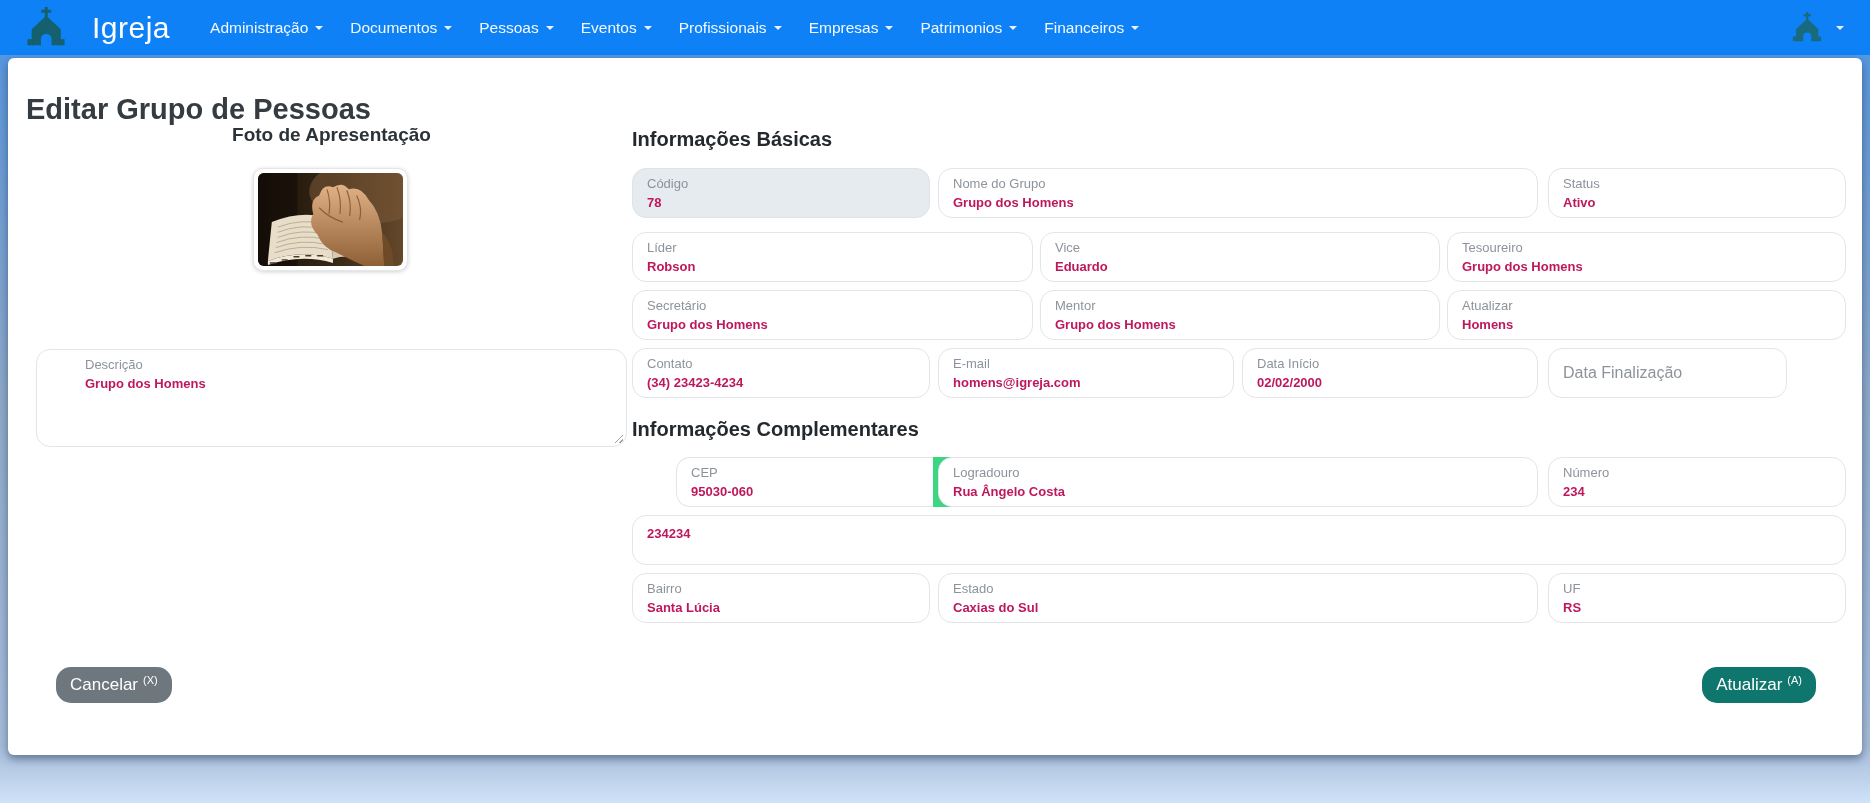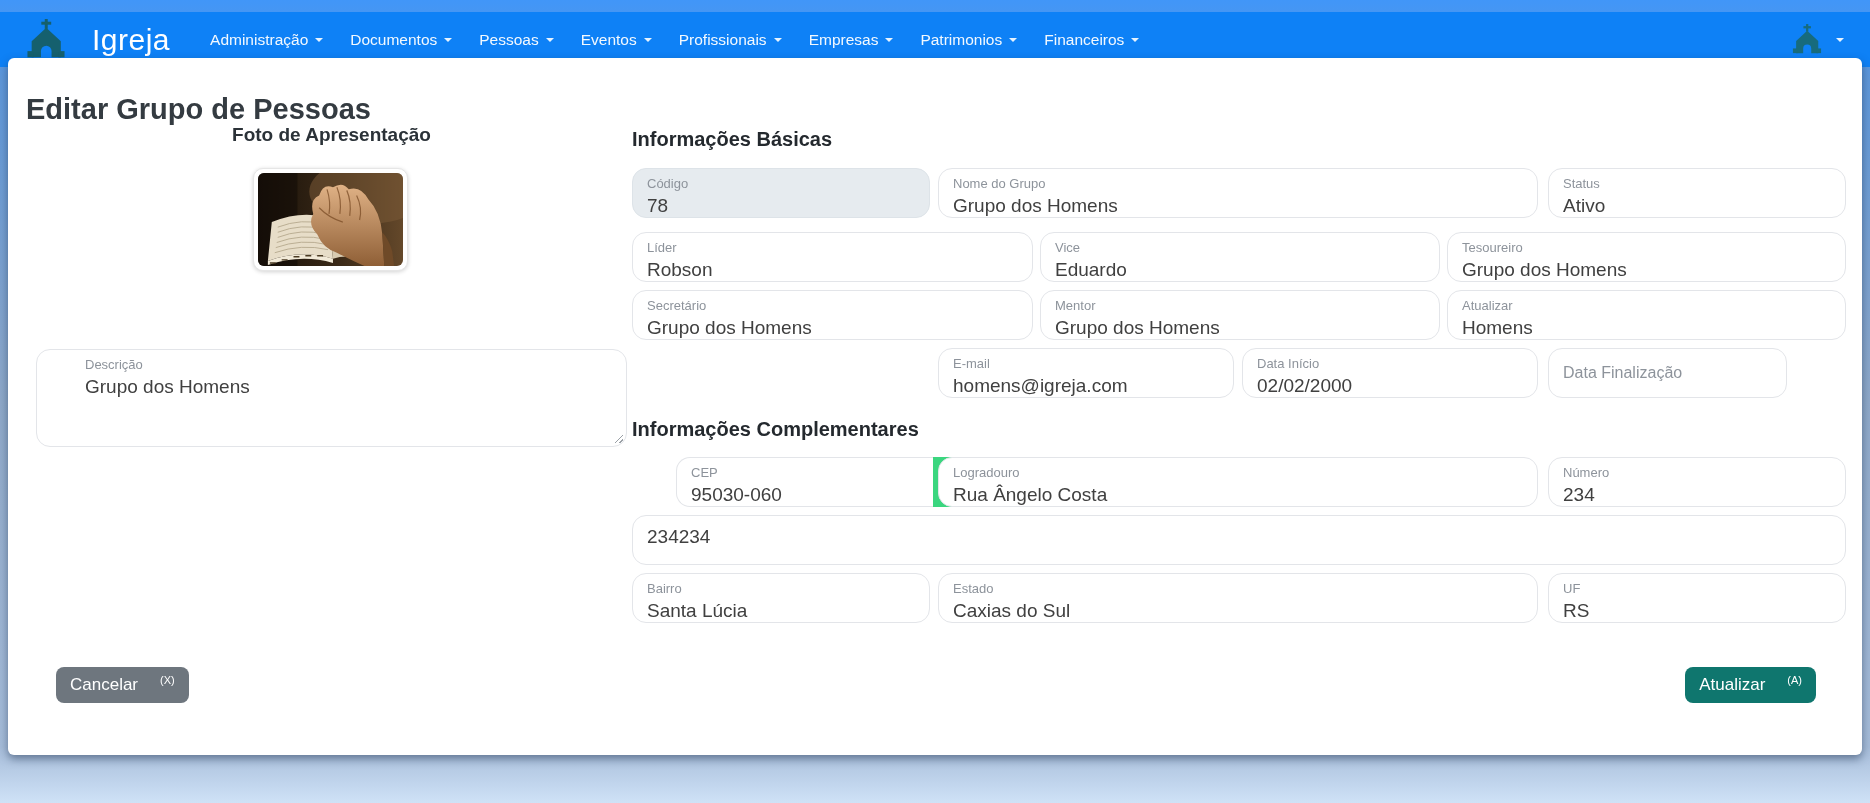--- a/index.html
+++ b/index.html
@@ -6,21 +6,21 @@
   html,body { margin:0; padding:0; }
   body {
     width:1870px; height:803px; overflow:hidden;
     font-family:"Liberation Sans","DejaVu Sans",sans-serif;
     background: linear-gradient(180deg,#4196f8 0%, #5f97d9 10%, #8fa9c9 50%, #a6bcd9 93%, #cfe2f7 100%);
   }
   .viewport { position:relative; width:1870px; height:803px; }
 
   
   .navbar {
-    position:absolute; left:0; top:12px; width:1870px; height:55px;
+    position:absolute; left:0; top:0; width:1870px; height:55px;
     background:#0e81f6; display:flex; align-items:center; padding:0 26px;
     color:#fff;
   }
   .logo-icon { width:40px; height:42px; flex:0 0 auto; }
   .brand { font-size:30px; font-weight:300; margin-left:26px; margin-right:40px; letter-spacing:.5px; }
   .nav-items { display:flex; align-items:center; gap:27px; }
   .nav-item { display:flex; align-items:center; gap:7px; font-size:15.5px; color:rgba(255,255,255,.95); cursor:pointer; }
   .caret { width:0; height:0; border-left:4px solid transparent; border-right:4px solid transparent; border-top:4.5px solid rgba(255,255,255,.9); }
   .nav-right { margin-left:auto; display:flex; align-items:center; gap:14px; }
   .user-icon { width:30px; height:32px; }
@@ -48,21 +48,21 @@
     font-family:inherit;
   }
 
   
   .field {
     position:absolute; height:50px; background:#fff;
     border:1px solid #e3e5e9; border-radius:14px;
     padding:7px 12px 0 14px; overflow:hidden;
   }
   .f-label { font-size:13px; color:#8d939b; line-height:1.2; white-space:nowrap; }
-  .f-value { font-size:19px; color:#404040; margin-top:3px; white-space:nowrap; }
+  .f-value { font-size:13px; color:#be185d; margin-top:3px; white-space:nowrap;font-weight:bold; }
   .field.disabled { background:#e6ebef; border-color:#dde3e8; }
   .field.ph-only { display:flex; align-items:center; padding-top:0; }
   .field.ph-only .f-label { font-size:16px; }
   .field.textarea { height:98px; }
   .resize-handle {
     position:absolute; right:3px; bottom:3px; width:10px; height:10px;
     background:
       linear-gradient(135deg, transparent 0 55%, #9aa0a6 55% 63%, transparent 63% 78%, #9aa0a6 78% 86%, transparent 86%);
   }
 
@@ -76,23 +76,23 @@
     padding:7px 0 0 14px;
     margin-left:44px;
   }
   .btn-cep-search {
     width:41px; height:50px; background:#3bd67f; border:none; cursor:pointer;
     border-radius:0 10px 10px 0; display:flex; align-items:center; justify-content:center;
   }
 
   
   .btn-cancel, .btn-update {
-    position:absolute; top:609px; height:36px; border:none; border-radius:8px;
+    position:absolute; top:609px; height:36px; border:none; border-radius:15px;
     color:#fff; font-size:17px; padding:0 14px; cursor:pointer; font-family:inherit;
-    display:flex; align-items:center; justify-content:center; gap:20px;
+    display:flex; align-items:center; justify-content:center; gap:3px;
   }
   .btn-cancel { left:48px; background:#6e767e; }
   .btn-update { right:46px; background:#0f766e; }
   .shortcut { font-size:11px; position:relative; top:-5px; margin-left:2px; }
 </style>
 </head>
 <body>
 
 <div class="viewport">
 
@@ -244,20 +244,24 @@
     </div>
     <div class="field" style="left:1032px; top:232px; width:400px;">
       <div class="f-label">Mentor</div>
       <div class="f-value">Grupo dos Homens</div>
     </div>
     <div class="field" style="left:1439px; top:232px; width:399px;">
       <div class="f-label">Atualizar</div>
       <div class="f-value">Homens</div>
     </div>
 
+    <div class="field" style="left:624px; top:290px; width:298px;">
+      <div class="f-label">Contato</div>
+      <div class="f-value">(34) 23423-4234</div>
+    </div>
     <div class="field" style="left:930px; top:290px; width:296px;">
       <div class="f-label">E-mail</div>
       <div class="f-value">homens@igreja.com</div>
     </div>
     <div class="field" style="left:1234px; top:290px; width:296px;">
       <div class="f-label">Data Início</div>
       <div class="f-value">02/02/2000</div>
     </div>
     <div class="field ph-only" style="left:1540px; top:290px; width:239px;">
       <div class="f-label">Data Finalização</div>

